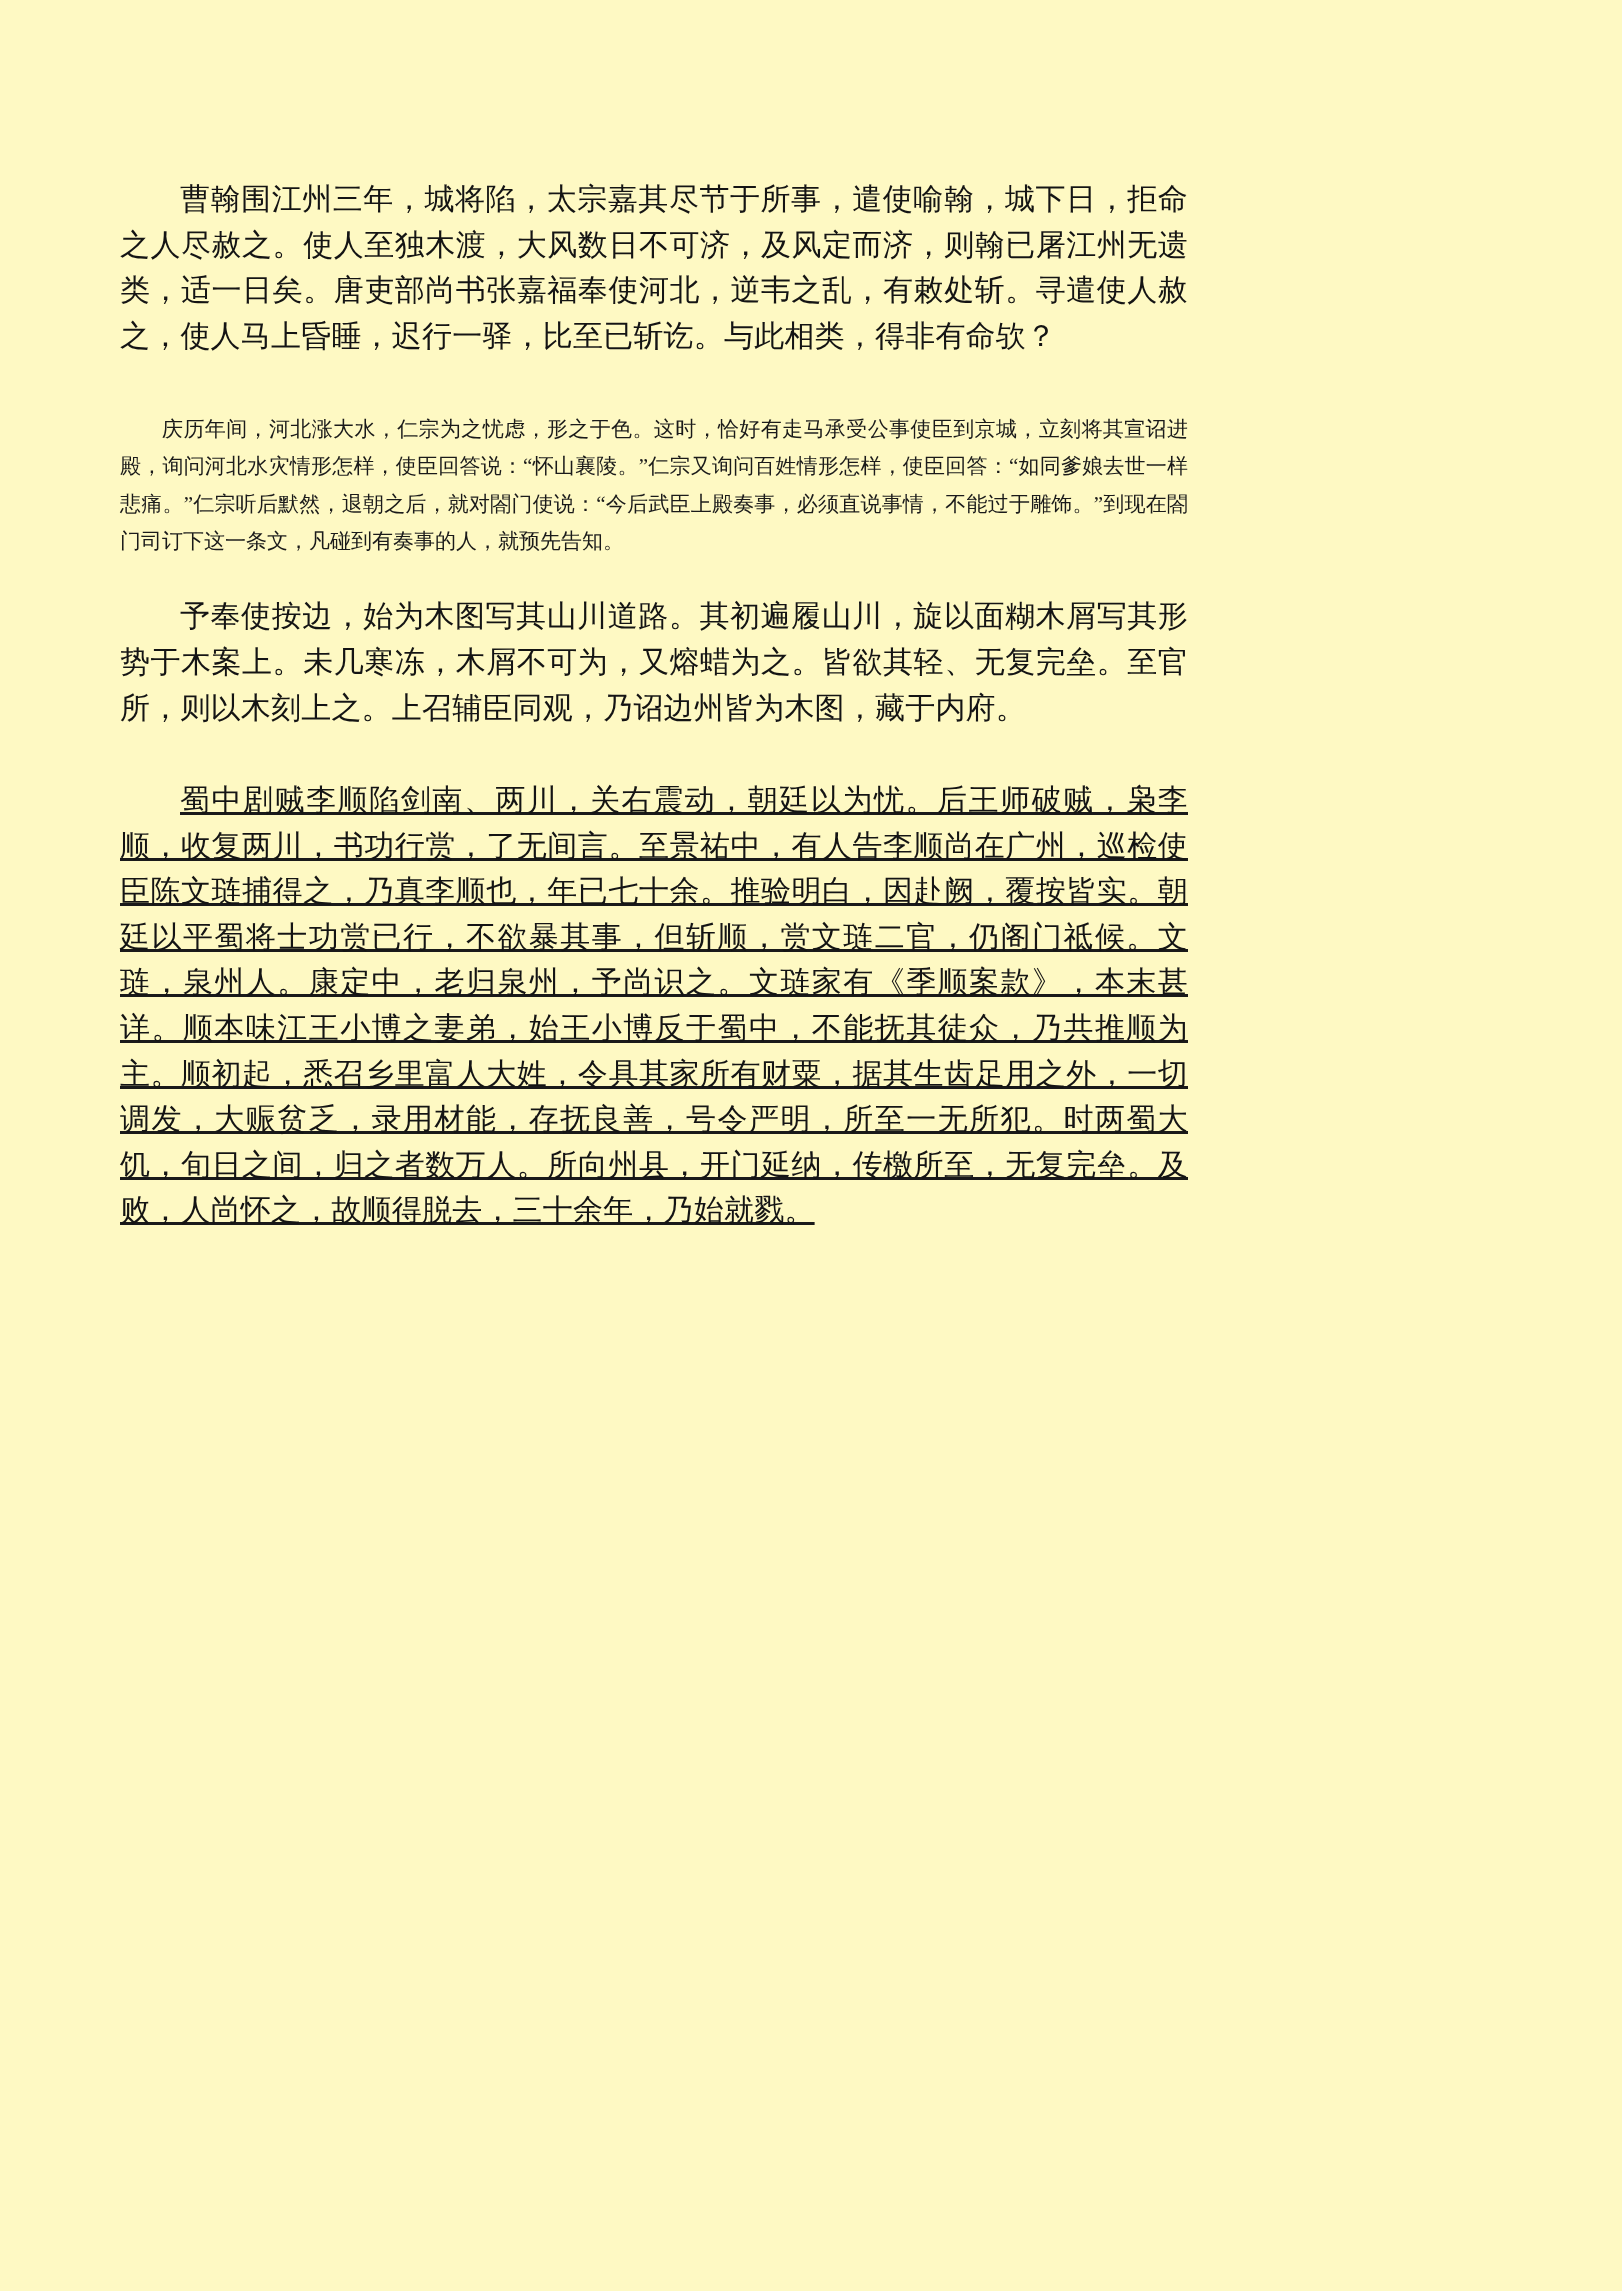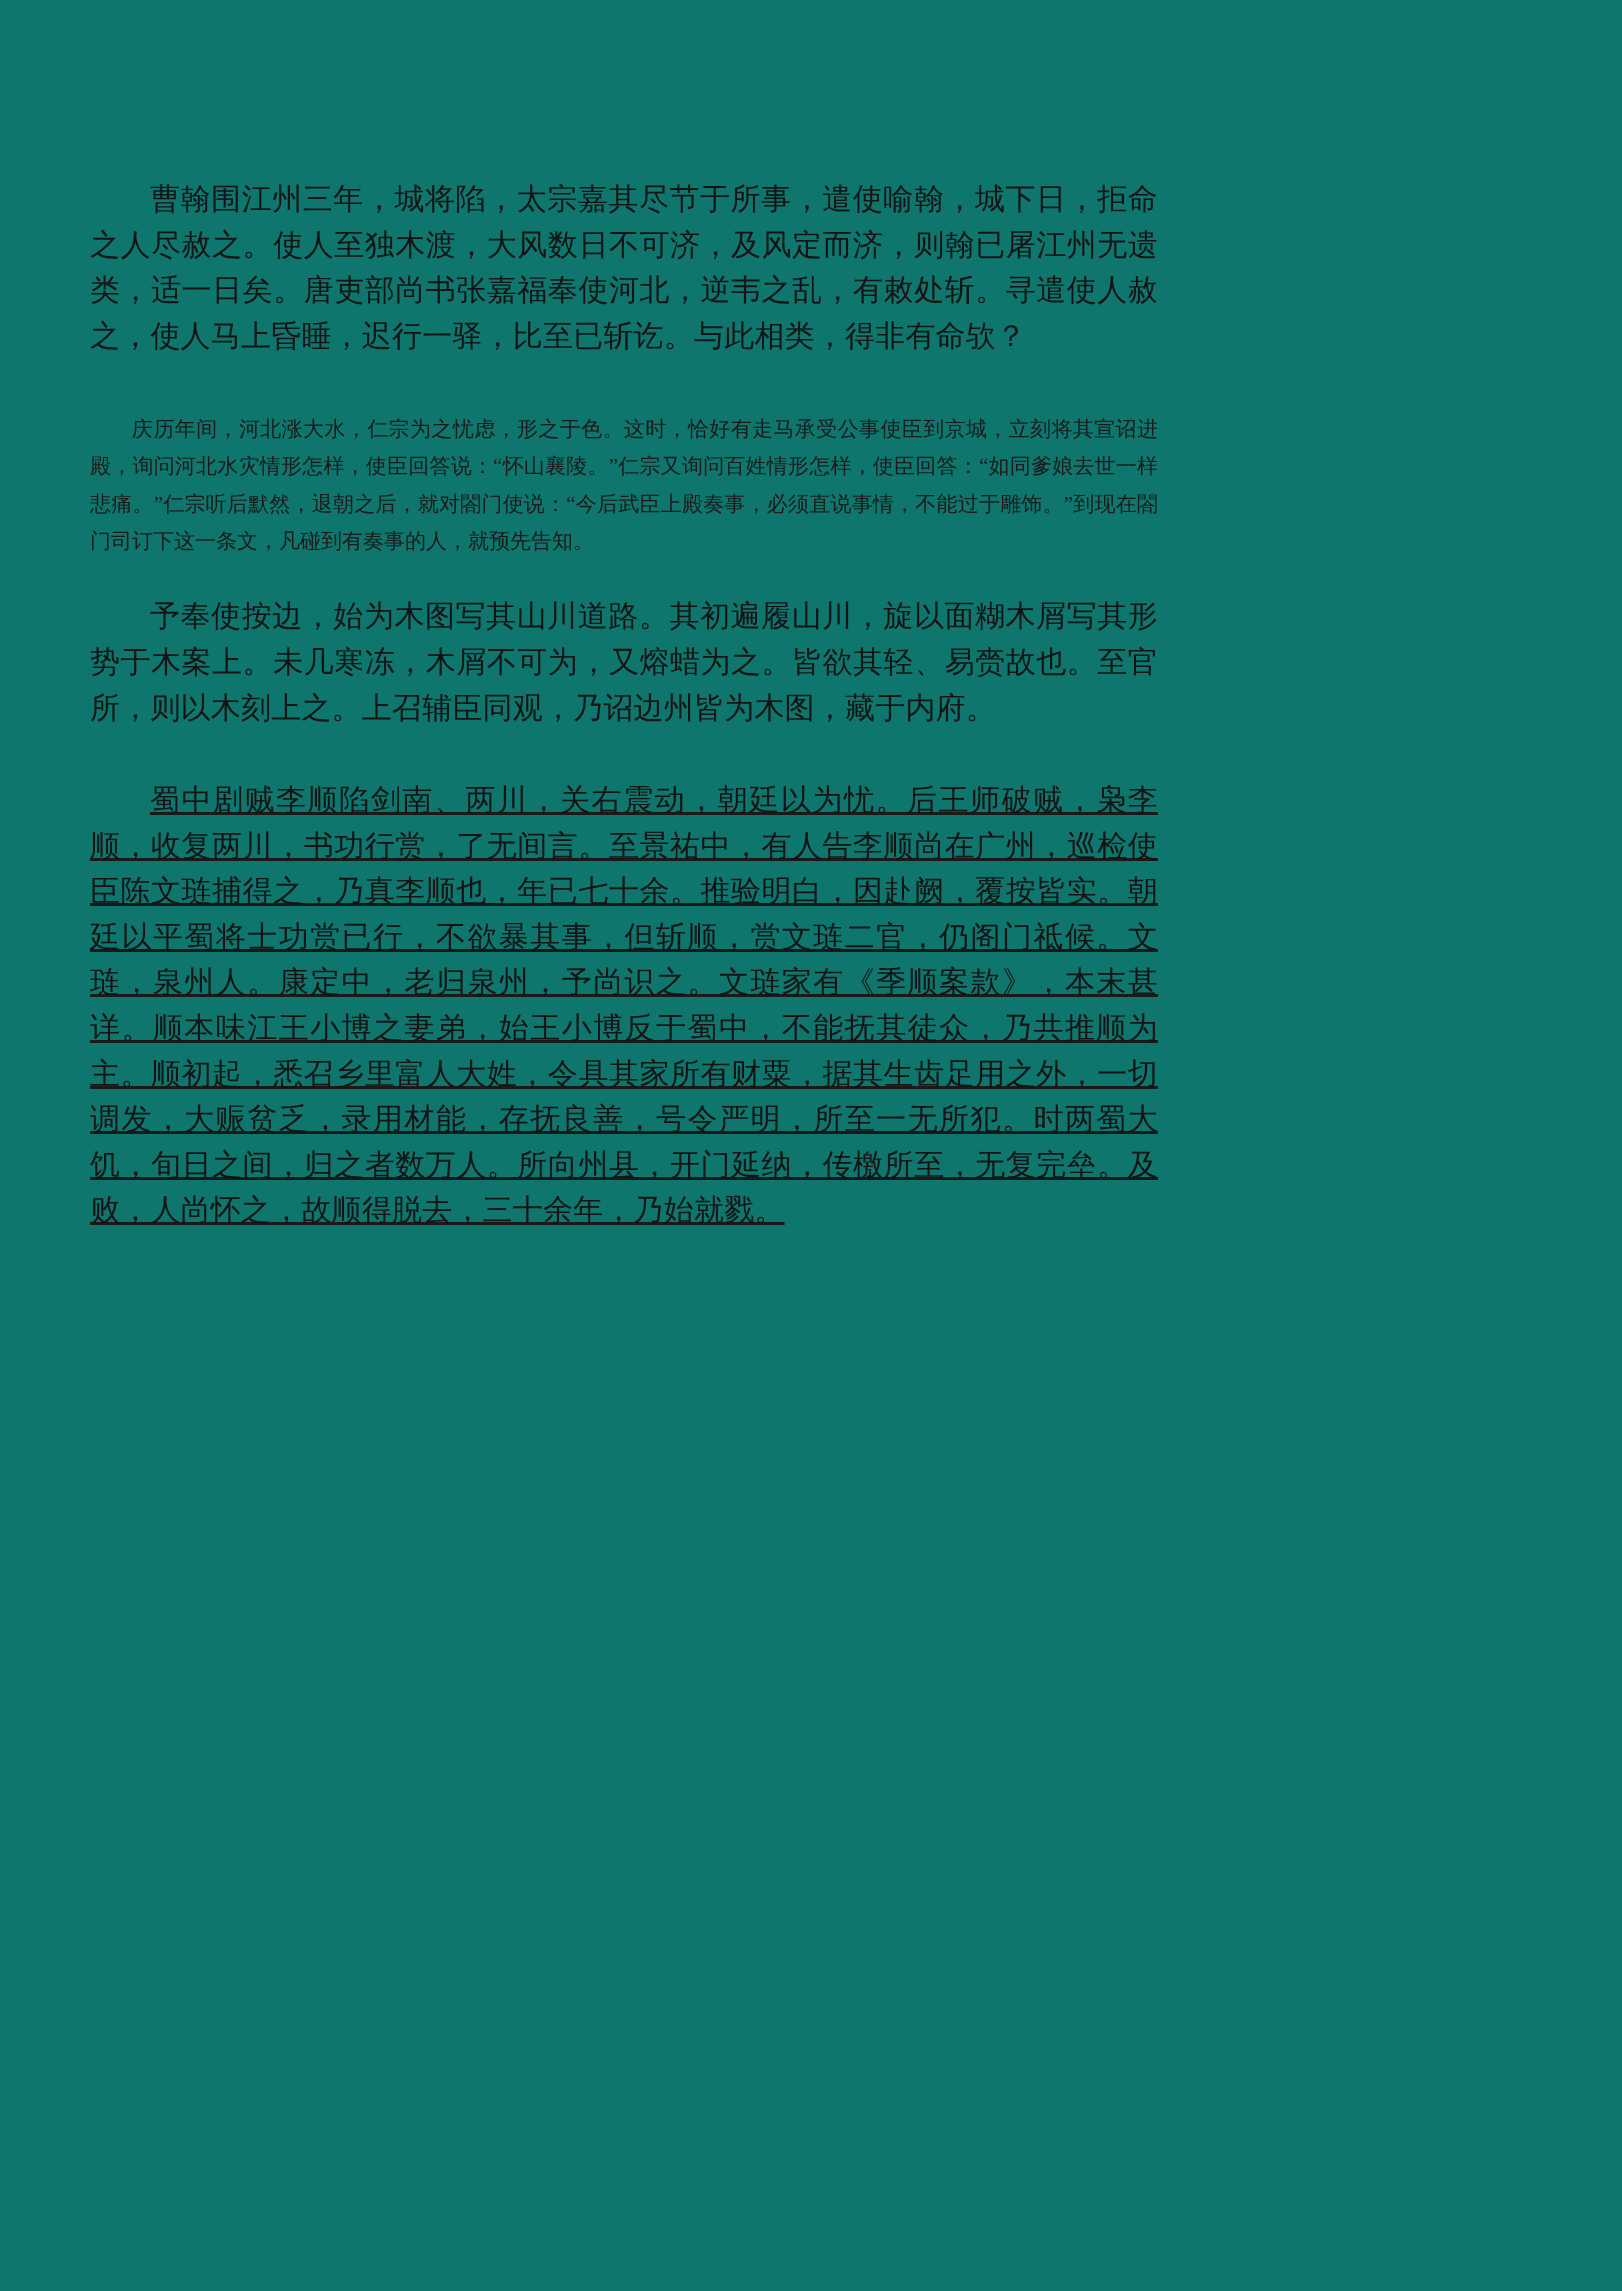--- a/index.html
+++ b/index.html
@@ -10,23 +10,23 @@
   body {
     width: 1622px;
     height: 2292px;
     font-family: "Liberation Serif", "DejaVu Serif", serif;
     color: #1a1a1a;
   }
   .page {
     position: relative;
     width: 1622px;
     height: 2292px;
-    background: #0f766e;
+    background: #fef9c3;
     box-sizing: border-box;
-    padding: 176px 181px 118px 90px;
+    padding: 176px 181px 118px 120px;
   }
   .content {
     width: 1068px;
   }
   
   .para-classical {
     font-size: 30px;
     line-height: 1.52;
     text-align: justify;
     text-justify: inter-ideograph;
@@ -63,21 +63,21 @@
     <div class="block">
       <p class="para-classical">曹翰围江州三年，城将陷，太宗嘉其尽节于所事，遣使喻翰，城下日，拒命之人尽赦之。使人至独木渡，大风数日不可济，及风定而济，则翰已屠江州无遗类，适一日矣。唐吏部尚书张嘉福奉使河北，逆韦之乱，有敕处斩。寻遣使人赦之，使人马上昏睡，迟行一驿，比至已斩讫。与此相类，得非有命欤？</p>
     </div>
 
     <div class="block">
       <div class="spacer-sm"></div>
       <p class="para-modern">庆历年间，河北涨大水，仁宗为之忧虑，形之于色。这时，恰好有走马承受公事使臣到京城，立刻将其宣诏进殿，询问河北水灾情形怎样，使臣回答说：“怀山襄陵。”仁宗又询问百姓情形怎样，使臣回答：“如同爹娘去世一样悲痛。”仁宗听后默然，退朝之后，就对閤门使说：“今后武臣上殿奏事，必须直说事情，不能过于雕饰。”到现在閤门司订下这一条文，凡碰到有奏事的人，就预先告知。</p>
     </div>
 
     <div class="block">
-      <p class="para-classical">予奉使按边，始为木图写其山川道路。其初遍履山川，旋以面糊木屑写其形势于木案上。未几寒冻，木屑不可为，又熔蜡为之。皆欲其轻、易赍故也。至官所，则以木刻上之。上召辅臣同观，乃诏边州皆为木图，藏于内府。</p>
+      <p class="para-classical">予奉使按边，始为木图写其山川道路。其初遍履山川，旋以面糊木屑写其形势于木案上。未几寒冻，木屑不可为，又熔蜡为之。皆欲其轻、无复完垒。至官所，则以木刻上之。上召辅臣同观，乃诏边州皆为木图，藏于内府。</p>
       <div class="spacer-sm"></div>
     </div>
 
     <div class="block tight">
       <p class="para-classical">蜀中剧贼李顺陷剑南、两川，关右震动，朝廷以为忧。后王师破贼，枭李顺，收复两川，书功行赏，了无间言。至景祐中，有人告李顺尚在广州，巡检使臣陈文琏捕得之，乃真李顺也，年已七十余。推验明白，因赴阙，覆按皆实。朝廷以平蜀将士功赏已行，不欲暴其事，但斩顺，赏文琏二官，仍阁门祗候。文琏，泉州人。康定中，老归泉州，予尚识之。文琏家有《季顺案款》，本末甚详。顺本味江王小博之妻弟，始王小博反于蜀中，不能抚其徒众，乃共推顺为主。顺初起，悉召乡里富人大姓，令具其家所有财粟，据其生齿足用之外，一切调发，大赈贫乏，录用材能，存抚良善，号令严明，所至一无所犯。时两蜀大饥，旬日之间，归之者数万人。所向州县，开门延纳，传檄所至，无复完垒。及败，人尚怀之，故顺得脱去，三十余年，乃始就戮。</p>
     </div>
 
   </div>
 </div>
 

